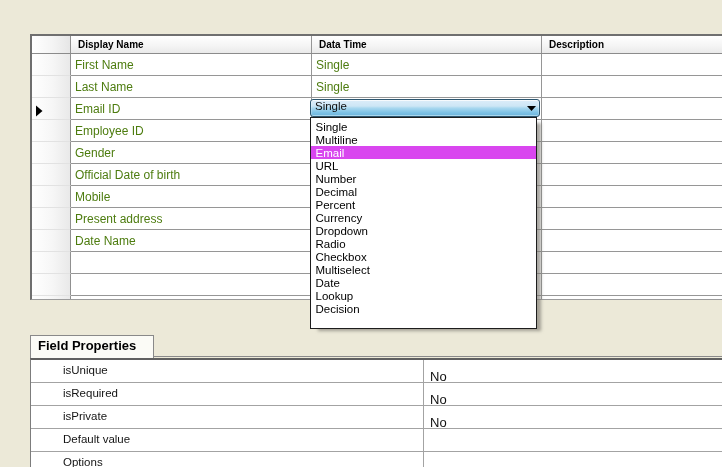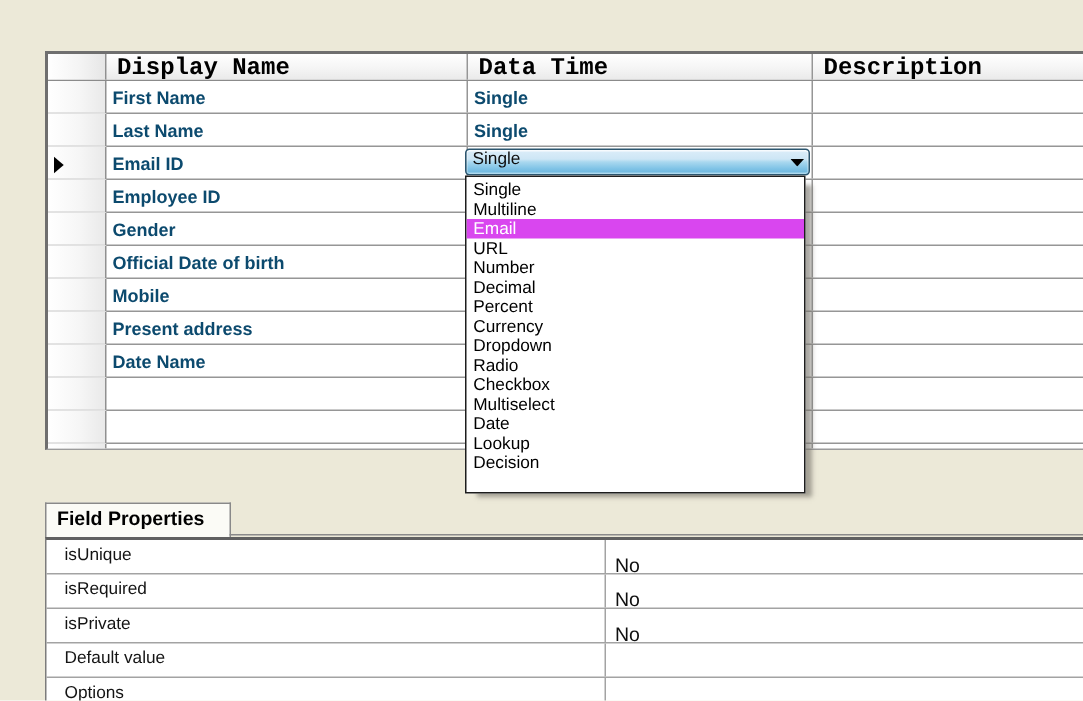--- a/index.html
+++ b/index.html
@@ -15,27 +15,27 @@
   .g-row.partial{height:2.5px;border-bottom:none;}
   .g-row.partial .rowhdr{height:2.5px;margin:0;border-bottom:none;}
   .g-row{display:flex;height:22px;border-bottom:1px solid #969696;}
   .g-row.hdr{height:18px;border-bottom:1px solid #8b8b8b;}
   .rowhdr{width:39px;flex:none;border-right:1px solid #909090;
           background:linear-gradient(90deg,#ffffff 0%,#f6f6f6 55%,#e9e9e9 100%);
           position:relative;}
   .g-row .rowhdr{border-bottom:1px solid #e2e2e2;margin-bottom:-1px;height:22px;}
   .g-row.hdr .rowhdr{margin:0;border-bottom:none;height:17px;background:linear-gradient(90deg,#ffffff 0%,#f4f4f4 55%,#e6e6e6 100%);}
   .colhdr{background:linear-gradient(180deg,#ffffff 0%,#f5f5f5 55%,#eaeaea 100%);
-          font-weight:bold;font-size:16px;color:#000;
-          display:flex;align-items:center;padding-left:7px;font-family:Liberation Mono, monospace;}
+          font-weight:bold;font-size:10px;color:#000;
+          display:flex;align-items:center;padding-left:7px;}
   .c-name{width:241px;flex:none;border-right:1px solid #969696;}
   .c-type{width:230px;flex:none;border-right:1px solid #969696;}
   .c-desc{flex:1;}
-  .cell{font-size:12px;color:#0c4a6e;display:flex;align-items:center;
-        padding-left:4px;white-space:nowrap;overflow:hidden;font-weight:bold;}
+  .cell{font-size:12px;color:#4d7c0f;display:flex;align-items:center;
+        padding-left:4px;white-space:nowrap;overflow:hidden;}
   .c-type.cell{padding-left:4px;}
   .arrow-holder{position:absolute;left:4px;top:50%;transform:translateY(-50%);
                 width:7px;height:12px;}
 
   
   .combo{position:absolute;left:310px;top:99px;width:230px;height:18px;
          border:1px solid #2c566f;border-radius:3px;
          background:linear-gradient(180deg,#dcedf9 0%,#cde6f5 38%,#a9d8ef 50%,#7fc3e6 78%,#72b9df 92%,#9ed4ec 100%);
          box-shadow:inset 0 1px 0 rgba(255,255,255,.65), inset 0 0 0 1px rgba(255,255,255,.25);
          display:flex;align-items:flex-start;}
@@ -52,21 +52,21 @@
   .ddl-item.sel{background:#d946ef;color:#fff;}
 
   
   .tab{position:absolute;left:30px;top:335px;width:124px;height:23px;
        border:1px solid #898989;border-bottom:none;background:#fbfbf6;
        font-weight:bold;font-size:13px;color:#000;
        display:flex;align-items:flex-start;padding:3px 0 0 7px;line-height:13px;}
   .tabline{position:absolute;left:153px;top:356px;width:569px;height:1px;background:#8a8a8a;}
   .props{position:absolute;left:30px;top:358px;width:692px;height:110px;
          border-top:2px solid #606060;border-left:1px solid #7c7c7c;background:#fff;}
-  .p-row{display:flex;height:23px;border-bottom:1px solid #a3a3a3;}
+  .p-row{display:flex;height:23px;border-bottom:1px solid #a3a3a3;padding-left:20px;}
   .p-label{width:373px;flex:none;border-right:1px solid #a3a3a3;
            font-size:11.5px;color:#141414;padding:4px 0 0 12px;}
   .p-value{flex:1;font-size:13px;color:#101010;padding:8.5px 0 0 6px;}
 </style>
 </head>
 <body>
 
 <div class="grid">
   <div class="g-row hdr">
     <div class="rowhdr"></div>

